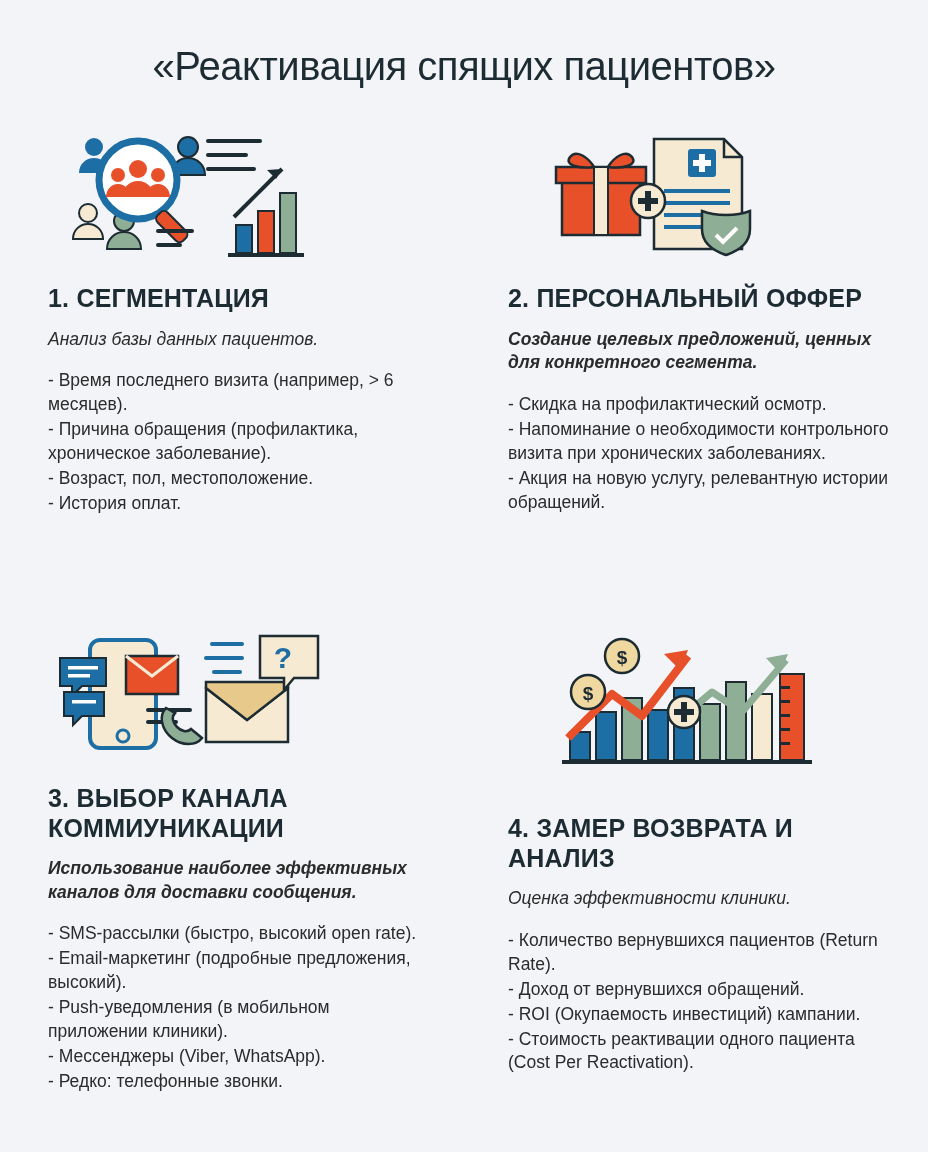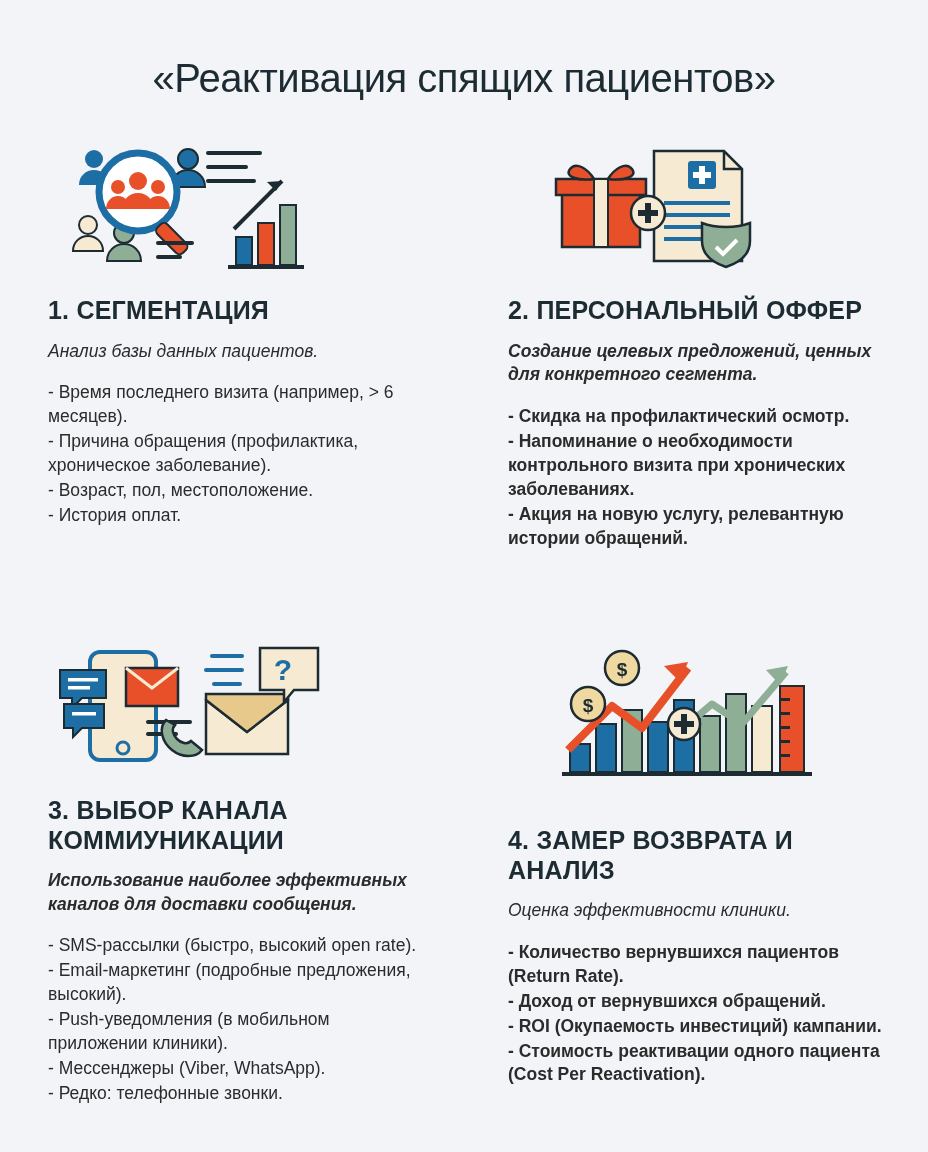--- a/index.html
+++ b/index.html
@@ -20,21 +20,21 @@
     height: 1152px;
     box-sizing: border-box;
   }
   .title {
     text-align: center;
     font-size: 40px;
     font-weight: 400;
     letter-spacing: -0.5px;
     color: #1d2b33;
     padding-top: 44px;
-    margin: 12px;
+    margin: 0;
   }
   .grid {
     position: absolute;
     top: 120px;
     left: 0;
     width: 928px;
     display: flex;
     flex-wrap: wrap;
   }
   .cell {
@@ -74,21 +74,21 @@
   ul.bullets {
     list-style: none;
     margin: 0;
     padding: 0;
     font-size: 17.5px;
     line-height: 1.37;
   }
   ul.bullets li {
     margin: 0 0 1px 0;
   }
-  ul.bullets.bold li { font-weight: bold; }
+  ul.bullets.bold li { font-weight: normal; }
   .cell-1 { height: 480px; }
   .cell-2 { height: 480px; }
   .cell-3 { padding-top: 20px; }
   .cell-4 { padding-top: 20px; }
   .cell-4 .art { height: 200px; }
   svg { display: block; }
 </style>
 </head>
 <body>
 

